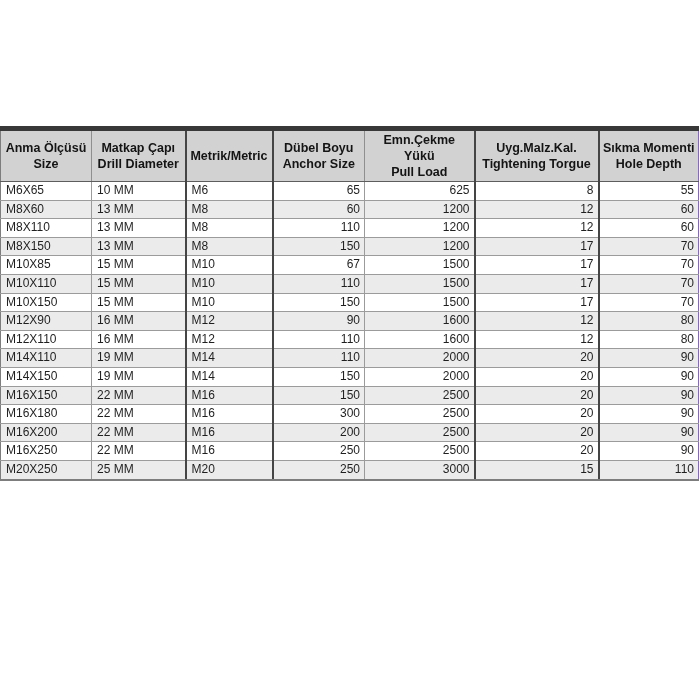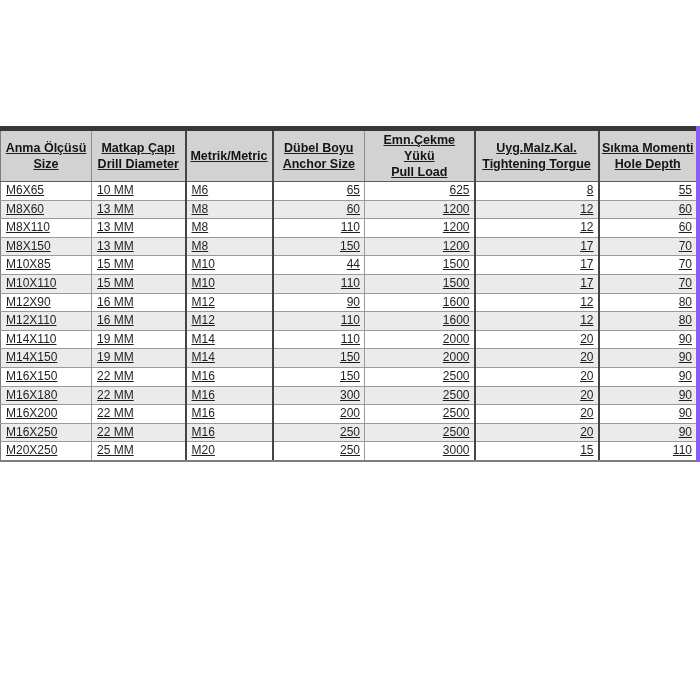--- a/index.html
+++ b/index.html
@@ -18,21 +18,20 @@
     position: absolute;
     top: 126px;
     left: 0;
     width: 698px;
   }
   table.spec {
     width: 100%;
     border-collapse: collapse;
     table-layout: fixed;
     color: var(--text, #1f1f1f);
-    text-decoration: underline;
   }
   table.spec col.c1 { width: 91px; }
   table.spec col.c2 { width: 94px; }
   table.spec col.c3 { width: 87px; }
   table.spec col.c4 { width: 92px; }
   table.spec col.c5 { width: 110px; }
   table.spec col.c6 { width: 124px; }
   table.spec col.c7 { width: 100px; }
 
   table.spec th {
@@ -73,21 +72,21 @@
   table.spec tbody tr:nth-child(even) td {
     background: var(--row-odd-bg, #ebebeb);
   }
   table.spec tbody tr:nth-child(odd) td {
     background: var(--row-even-bg, #ffffff);
   }
   table.spec tbody tr:last-child td {
     border-bottom: 2px solid #7d7d7d;
   }
   table.spec td:first-child, table.spec th:first-child { border-left: 1px solid #7d7d7d; }
-  table.spec td:last-child,  table.spec th:last-child  { border-right: 5px solid #8b5cf6; }
+  table.spec td:last-child,  table.spec th:last-child  { border-right: 1px solid #8b5cf6; }
 </style>
 </head>
 <body>
 
 <div class="table-wrap">
   <table class="spec">
     <colgroup>
       <col class="c1">
         <col class="c2">
         <col class="c3">
@@ -161,30 +160,39 @@
           <td>M8</td>
           <td>150</td>
           <td>1200</td>
           <td>17</td>
           <td>70</td>
         </tr>
         <tr>
           <td>M10X85</td>
           <td>15 MM</td>
           <td>M10</td>
-          <td>44</td>
+          <td>67</td>
           <td>1500</td>
           <td>17</td>
           <td>70</td>
         </tr>
         <tr>
           <td>M10X110</td>
           <td>15 MM</td>
           <td>M10</td>
           <td>110</td>
+          <td>1500</td>
+          <td>17</td>
+          <td>70</td>
+        </tr>
+        <tr>
+          <td>M10X150</td>
+          <td>15 MM</td>
+          <td>M10</td>
+          <td>150</td>
           <td>1500</td>
           <td>17</td>
           <td>70</td>
         </tr>
         <tr>
           <td>M12X90</td>
           <td>16 MM</td>
           <td>M12</td>
           <td>90</td>
           <td>1600</td>

